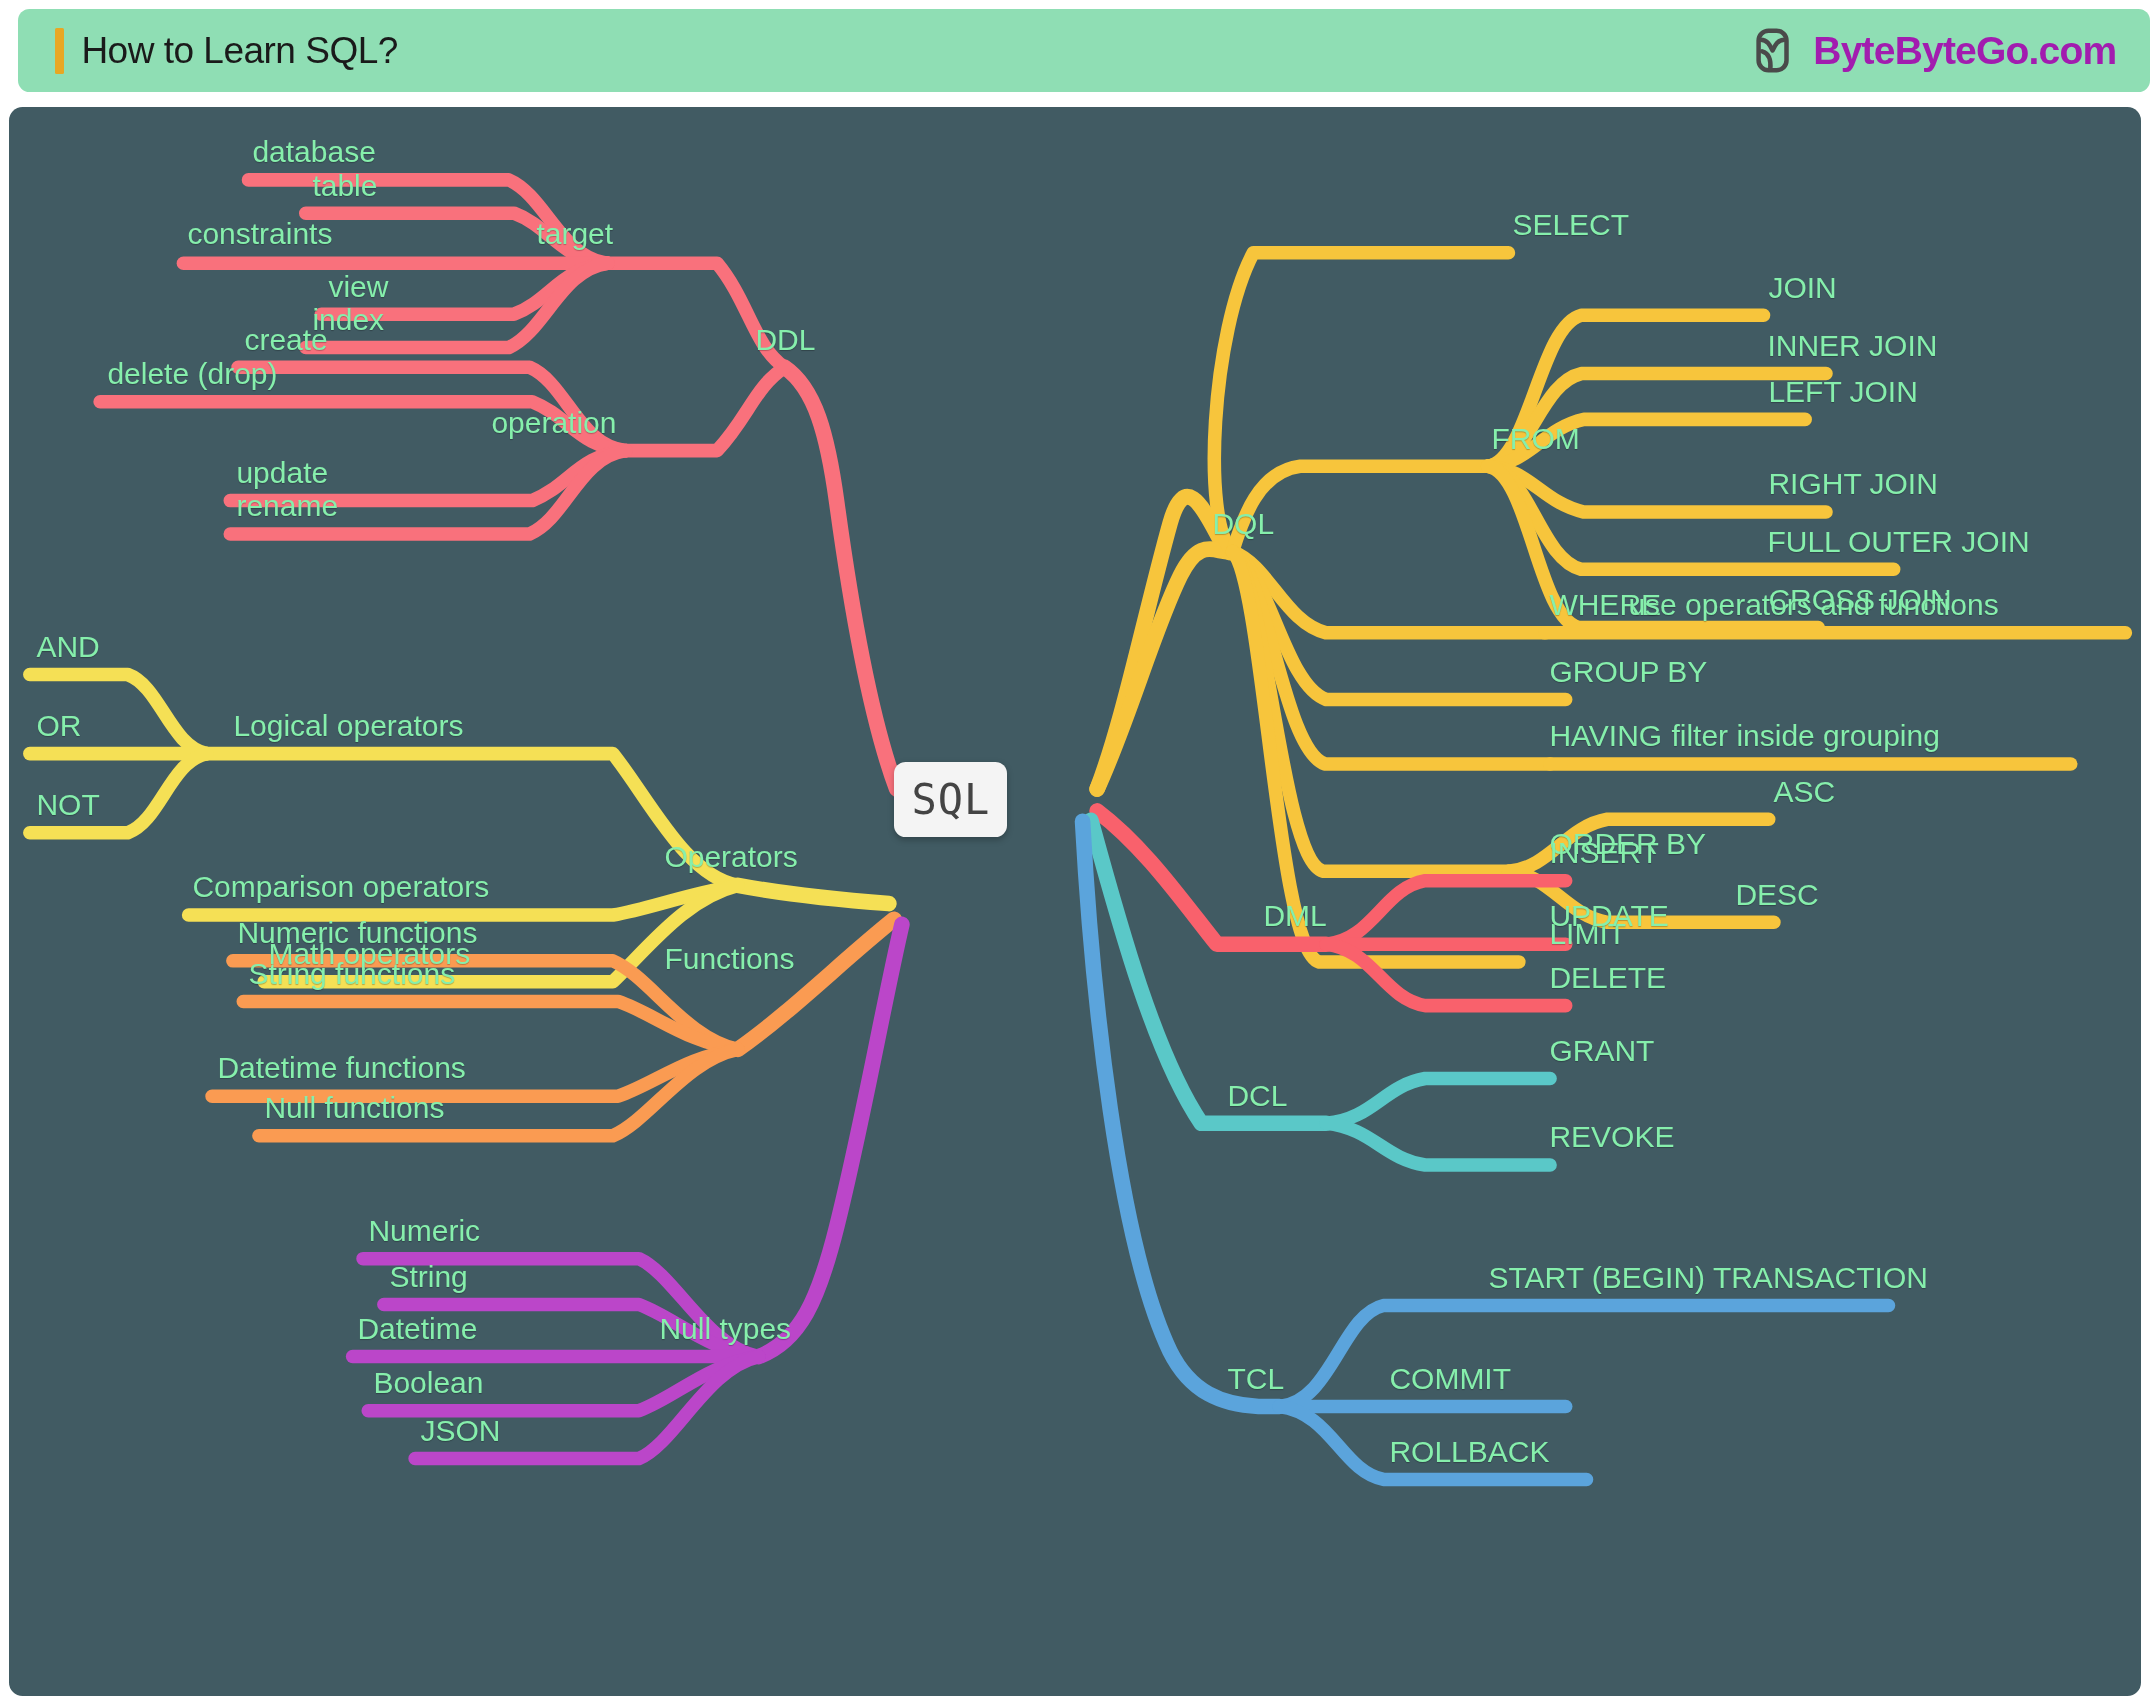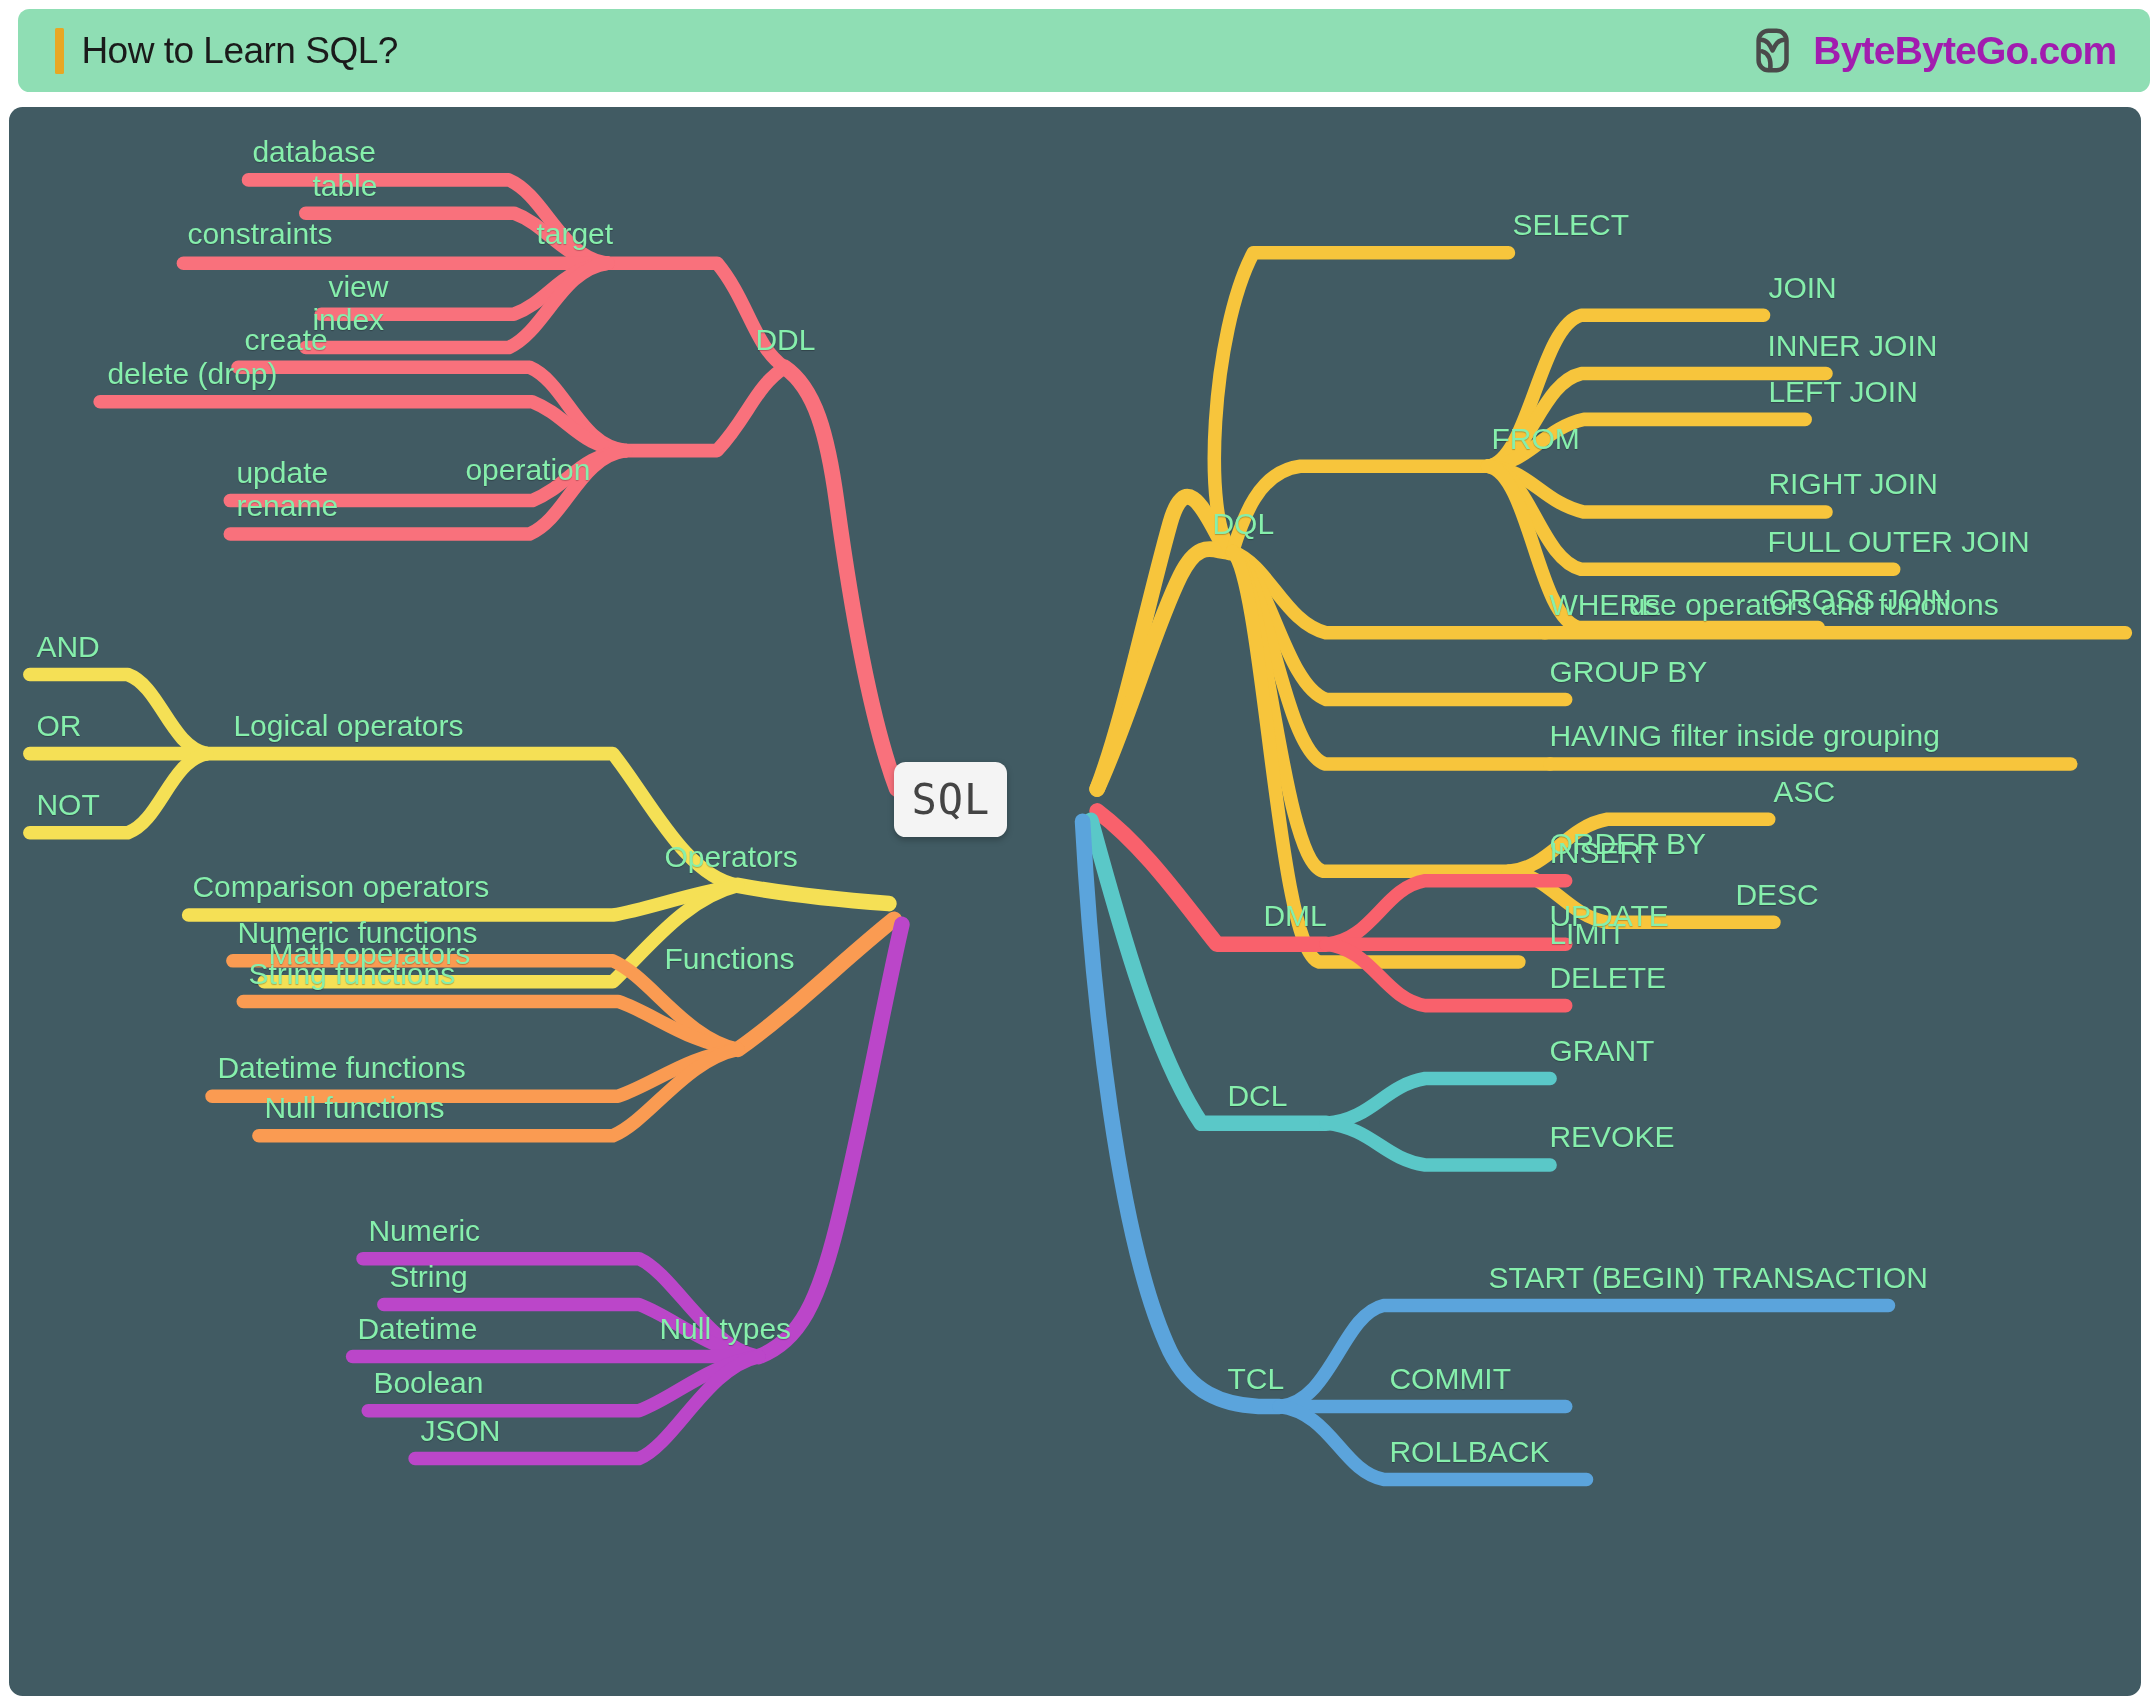--- a/index.html
+++ b/index.html
@@ -175,21 +175,21 @@
       <span id="root-label">SQL</span>
     </div>
 
     <div class="lbl" style="left:746px;top:218px;">DDL</div>
     <div class="lbl" style="left:527px;top:112px;">target</div>
     <div class="lbl" style="left:243px;top:30px;">database</div>
     <div class="lbl" style="left:303px;top:64px;">table</div>
     <div class="lbl" style="left:178px;top:112px;">constraints</div>
     <div class="lbl" style="left:319px;top:165px;">view</div>
     <div class="lbl" style="left:303px;top:198px;">index</div>
-    <div class="lbl" style="left:456px;top:301px;margin-top:47px;">operation</div>
+    <div class="lbl" style="left:482px;top:301px;">operation</div>
     <div class="lbl" style="left:235px;top:218px;">create</div>
     <div class="lbl" style="left:98px;top:252px;">delete (drop)</div>
     <div class="lbl" style="left:227px;top:351px;">update</div>
     <div class="lbl" style="left:227px;top:384px;">rename</div>
 
     <div class="lbl" style="left:655px;top:735px;">Operators</div>
     <div class="lbl" style="left:224px;top:604px;">Logical operators</div>
     <div class="lbl" style="left:27px;top:525px;">AND</div>
     <div class="lbl" style="left:27px;top:604px;">OR</div>
     <div class="lbl" style="left:27px;top:683px;">NOT</div>

